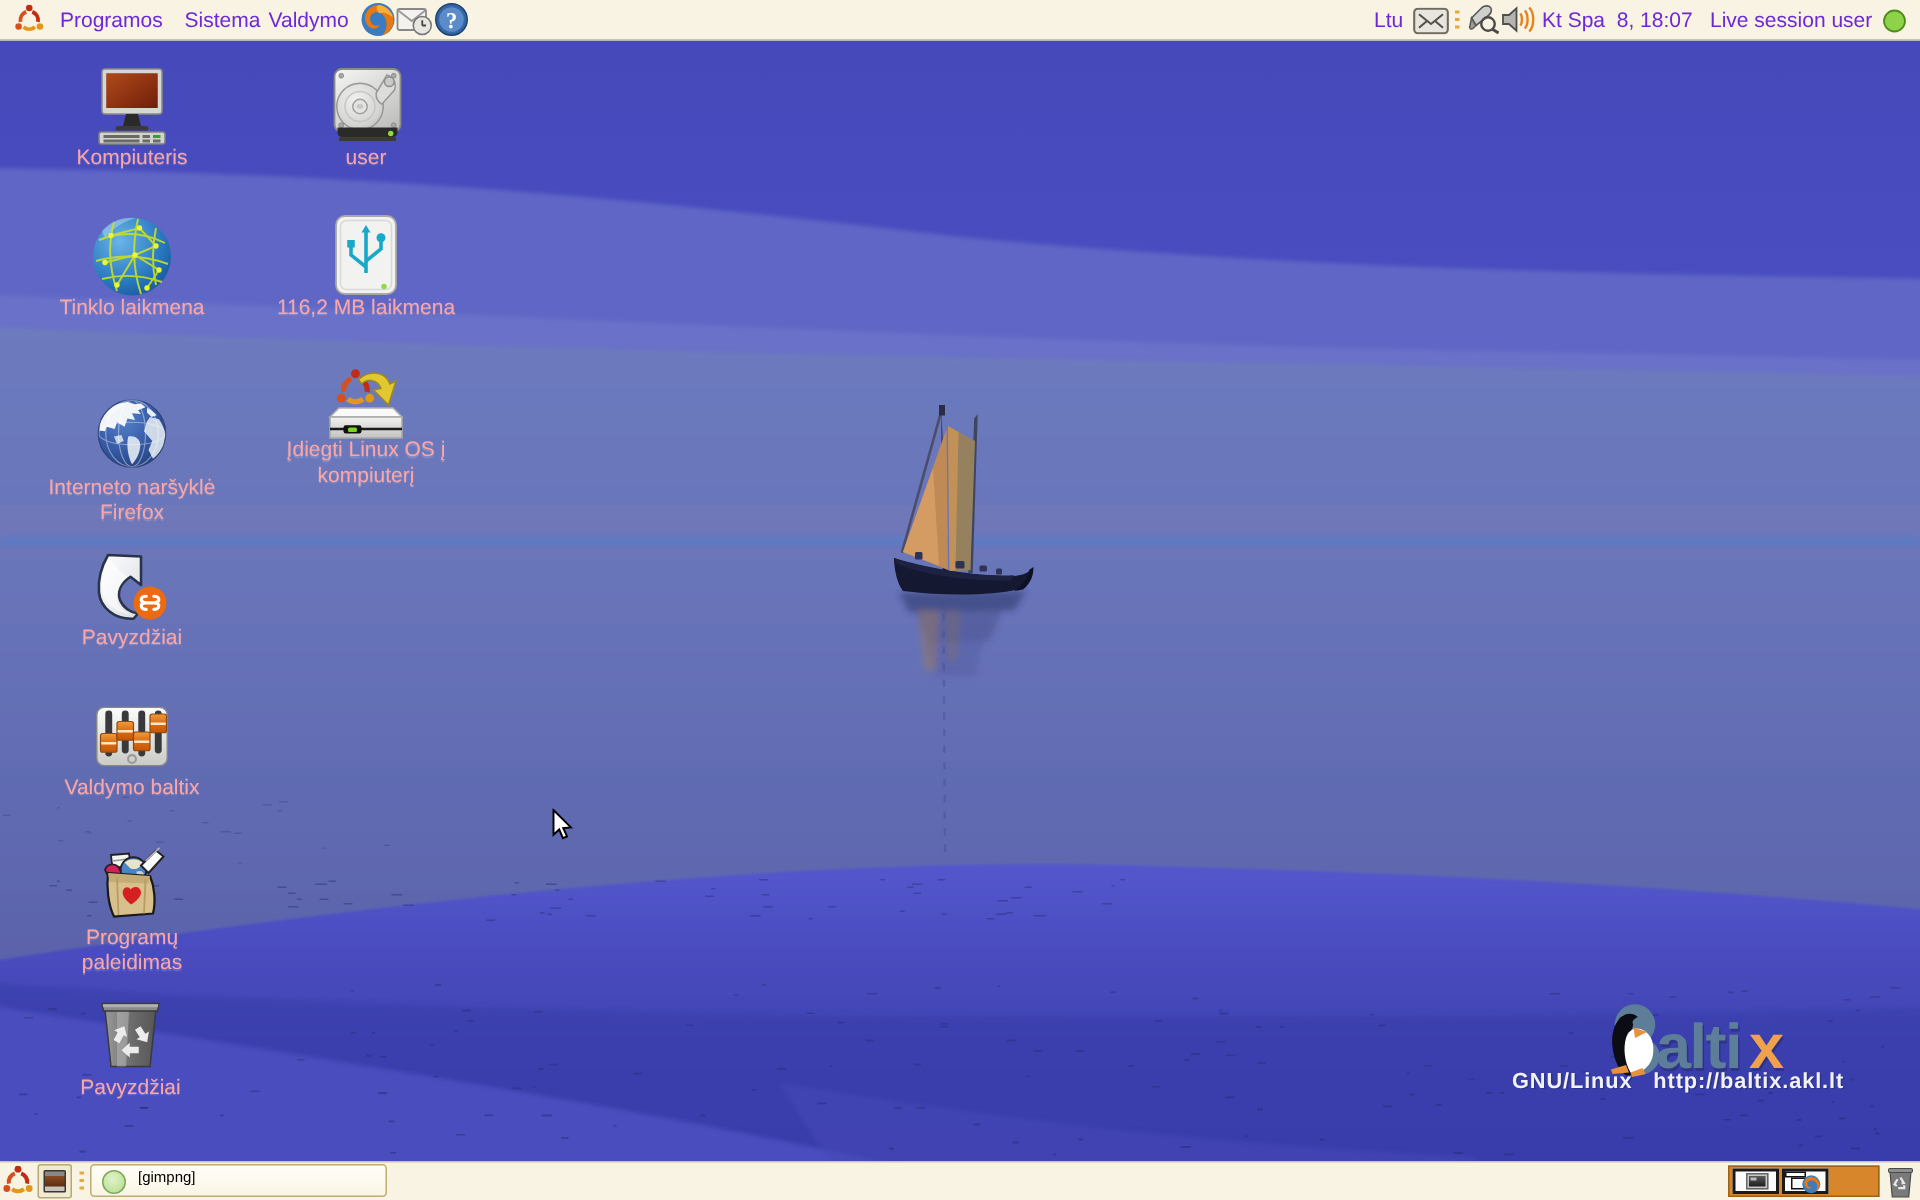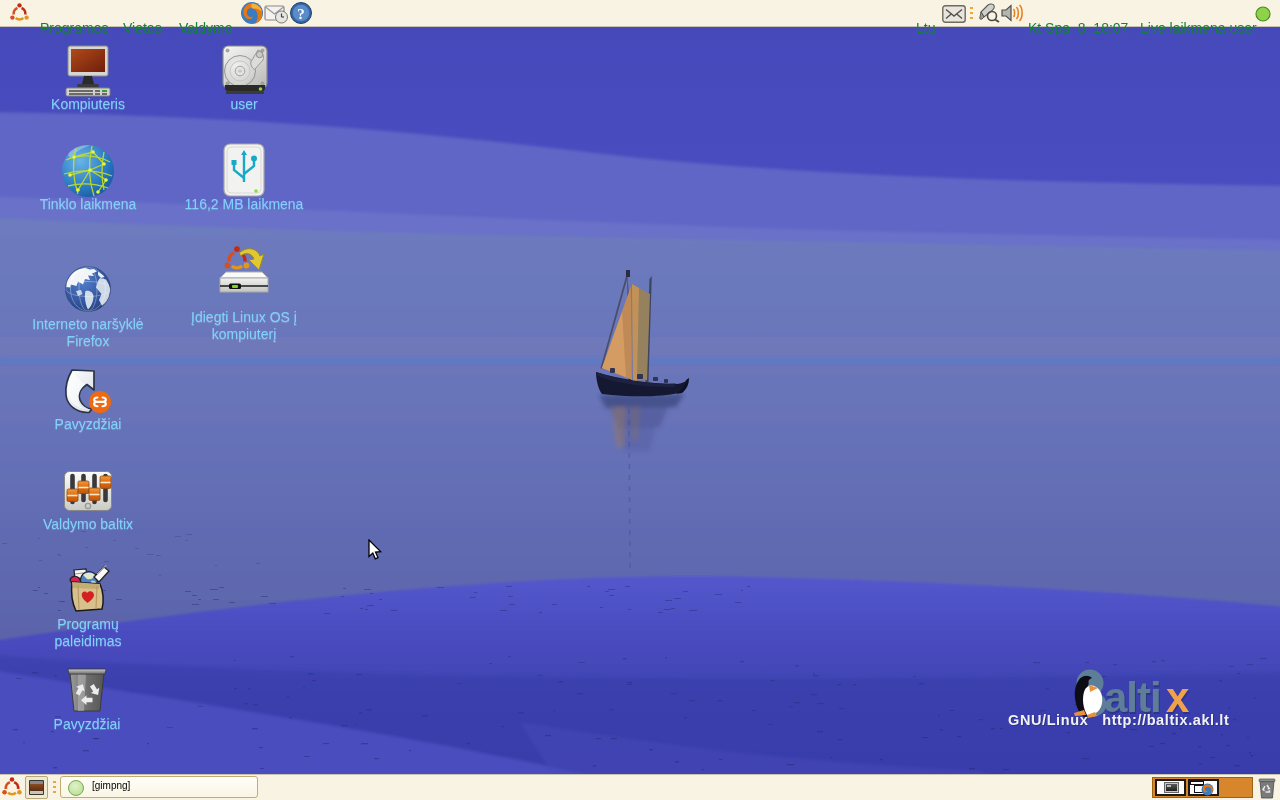--- a/index.html
+++ b/index.html
@@ -1,22 +1,22 @@
 <!DOCTYPE html>
 <html><head>
 <meta charset="utf-8">
 <style>
   * { margin:0; padding:0; box-sizing:border-box; }
   html,body { width:1280px; height:800px; overflow:hidden; font-family:"Liberation Sans", sans-serif; }
   #screen { position:relative; width:1280px; height:800px; background:#4a4cbc; }
   #toppanel { position:absolute; left:0; top:0; width:1280px; height:27px; background:#f8f3e3; border-bottom:1px solid #c9c4b2; z-index:50; }
-  .ptext { position:absolute; top:20px; font-size:14px; color:#15803d; }
+  .ptext { position:absolute; top:5px; font-size:14px; color:#6d28d9; }
   #botpanel { position:absolute; left:0; top:774px; width:1280px; height:26px; background:#f8f3e3; border-top:1px solid #c9c4b2; z-index:50; }
   .icon { position:absolute; z-index:10; }
-  .ilabel { position:absolute; z-index:10; font-size:14px; color:#7dd3fc; text-align:center; white-space:nowrap; transform:translateX(-50%); line-height:16.5px; text-shadow:0 1px 1px rgba(255,255,255,0.22); }
+  .ilabel { position:absolute; z-index:10; font-size:14px; color:#fca5a5; text-align:center; white-space:nowrap; transform:translateX(-50%); line-height:16.5px; text-shadow:0 1px 1px rgba(255,255,255,0.22); }
 </style>
 </head>
 <body>
 <div id="screen">
 
   <svg id="wp" width="1280" height="747" viewBox="0 0 1280 747" style="position:absolute;left:0;top:27px" preserveAspectRatio="none">
     <defs>
       <linearGradient id="seag" x1="0" y1="0" x2="0" y2="1">
         <stop offset="0" stop-color="#6d7bbe"></stop>
         <stop offset="0.45" stop-color="#6773b8"></stop>
@@ -348,21 +348,21 @@
           <circle cx="12" cy="1.9" r="2.7" fill="#c32b12"></circle>
           <circle cx="3.2" cy="17.1" r="2.7" fill="#d6501e"></circle>
           <circle cx="20.8" cy="17.1" r="2.7" fill="#e2971c"></circle>
         </g>
       </defs>
     </svg>
     <svg width="21" height="21" style="position:absolute;left:9px;top:3px" viewBox="-1 -1 26 26">
       <use href="#cof"></use>
     </svg>
     <div class="ptext" style="left:40px">Programos</div>
-    <div class="ptext" style="left:123px">Vietos</div>
+    <div class="ptext" style="left:123px">Sistema</div>
     <div class="ptext" style="left:179px">Valdymo</div>
 
     <svg width="24" height="24" style="position:absolute;left:240px;top:1px" viewBox="0 0 24 24">
       <circle cx="12" cy="12" r="11" fill="#3b7bbf"></circle>
       <path d="M3.5,9 C5,4.5 9.5,1.5 14,2.5 C18.5,3.5 22,7.5 22.3,12 C22.6,17 19.5,21.2 15,22.5 C18,19 18.5,14 16.5,10.5 C14.5,7 10.5,6.2 8.2,8.2 C6.2,10 6.3,13 8,14.8 C9.3,16.2 11.4,16.5 13,15.5 C12,18.5 8,19 5.6,16.5 C3.6,14.5 3,11.5 3.5,9 Z" fill="#e87811"></path>
       <path d="M12,2.4 C16.5,2.6 20.8,6 22,10.5 L18.8,8.5 C16.8,7.3 14.6,7.2 13,7.8 C10.5,6 11,3.5 12,2.4 Z" fill="#f5b03c"></path>
     </svg>
 
     <svg width="24" height="24" style="position:absolute;left:264px;top:1px" viewBox="0 0 24 24">
       <rect x="1" y="5" width="19" height="14" rx="1.5" fill="#f4f2ee" stroke="#888" stroke-width="1.2"></rect>
@@ -400,21 +400,21 @@
       <line x1="17" y1="16.5" x2="21" y2="19" stroke="#4a4a46" stroke-width="2"></line>
     </svg>
 
     <svg width="24" height="20" style="position:absolute;left:1001px;top:3px" viewBox="0 0 24 20">
       <path d="M1,7 L5,7 L10,2.5 L10,17.5 L5,13 L1,13 Z" fill="#b5b5b0" stroke="#4e4e4a" stroke-width="1.2"></path>
       <path d="M12.5,6 C14,7.5 14,12.5 12.5,14" fill="none" stroke="#e8821e" stroke-width="1.6"></path>
       <path d="M15.5,4 C18,6.5 18,13.5 15.5,16" fill="none" stroke="#e8821e" stroke-width="1.6"></path>
       <path d="M18.5,2 C22,5.5 22,14.5 18.5,18" fill="none" stroke="#e8821e" stroke-width="1.6"></path>
     </svg>
     <div class="ptext" style="left:1028px">Kt Spa&nbsp; 8, 18:07</div>
-    <div class="ptext" style="left:1140px">Live laikmena user</div>
+    <div class="ptext" style="left:1140px">Live session user</div>
     <svg width="16" height="16" style="position:absolute;left:1255px;top:6px">
       <circle cx="8" cy="8" r="7" fill="#8ed24a" stroke="#4e8a1e" stroke-width="1.2"></circle>
     </svg>
   </div>
 
   <div id="botpanel">
     <svg width="22" height="22" style="position:absolute;left:1px;top:2px" viewBox="-1 -1 26 26">
       <use href="#cof"></use>
     </svg>
 
@@ -603,21 +603,21 @@
           </linearGradient>
         </defs>
       <use href="#cof" transform="translate(8,5) scale(1.08)"></use>
       <path d="M23,11 C31,4 41,6 44,14 L48,12 L43,28 L33,18 L38,17 C36,11 29,10 25,14 Z" fill="#e2c830" stroke="#9a8a20" stroke-width="1"></path>
       <path d="M4,36 L10,30 L46,30 L52,36 Z" fill="#fafafa" stroke="#b0b0ae" stroke-width="1"></path>
       <rect x="4" y="36" width="48" height="14" fill="url(#drvg)" stroke="#a8a8a6" stroke-width="1"></rect>
       <line x1="4" y1="44" x2="52" y2="44" stroke="#1a1a1a" stroke-width="1.6"></line>
       <rect x="13" y="41.5" width="12" height="5.5" rx="1.5" fill="#111"></rect>
       <rect x="16" y="43" width="6" height="3" rx="1" fill="#7ad422"></rect>
     </svg>
-    <div class="ilabel" style="left:244px;top:309px">Įdiegti Linux OS į<br>kompiuterį</div>
+    <div class="ilabel" style="left:244px;top:291px">Įdiegti Linux OS į<br>kompiuterį</div>
 
     <svg class="icon" style="left:62px;top:363px" width="52" height="52" viewBox="0 0 52 52">
       <defs>
         <linearGradient id="pvg" x1="0" y1="0" x2="1" y2="1">
           <stop offset="0" stop-color="#ffffff"></stop>
             <stop offset="1" stop-color="#d8dce2"></stop>
         </linearGradient>
       </defs>
       <path d="M10,7 L32,8 L32,27 L25,21.5 C18,26 16,32 18,37 C20,42 25,45.5 30,46 L27,49.5 C14,50 5,42 4,32 C3,22 6,14 10,7 Z" fill="url(#pvg)" stroke="#2a3448" stroke-width="1.7" stroke-linejoin="round"></path>
       <path d="M11,9 C14,14 18,18 23,21.5 C19,25 17,29 16.5,33 C15,40 19,45 26,46.5 C16,46 7,39 6,31 C5.5,22 8,14 11,9 Z" fill="#ffffff" opacity="0.55"></path>

